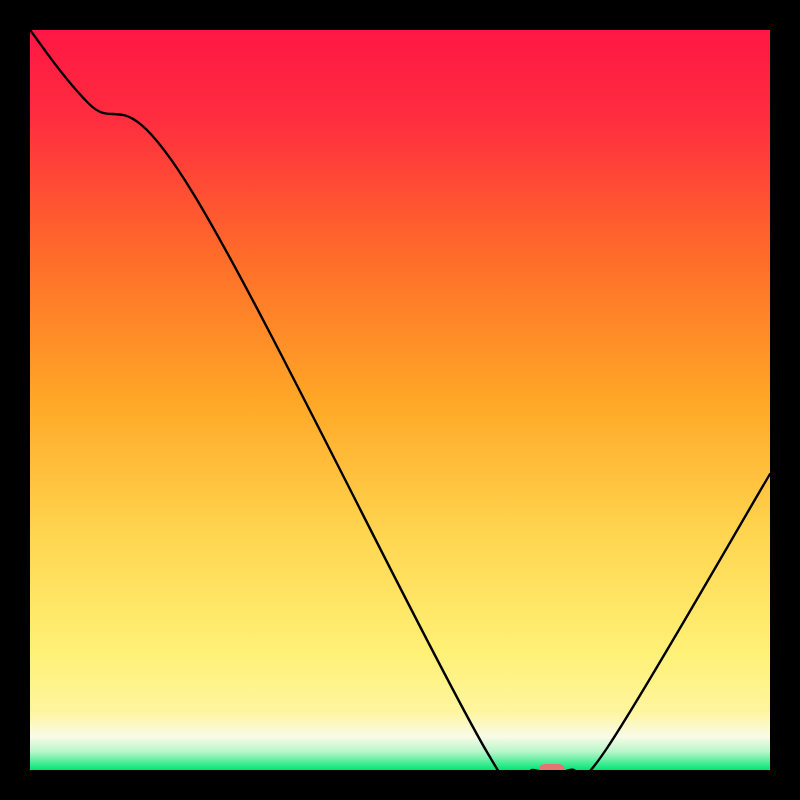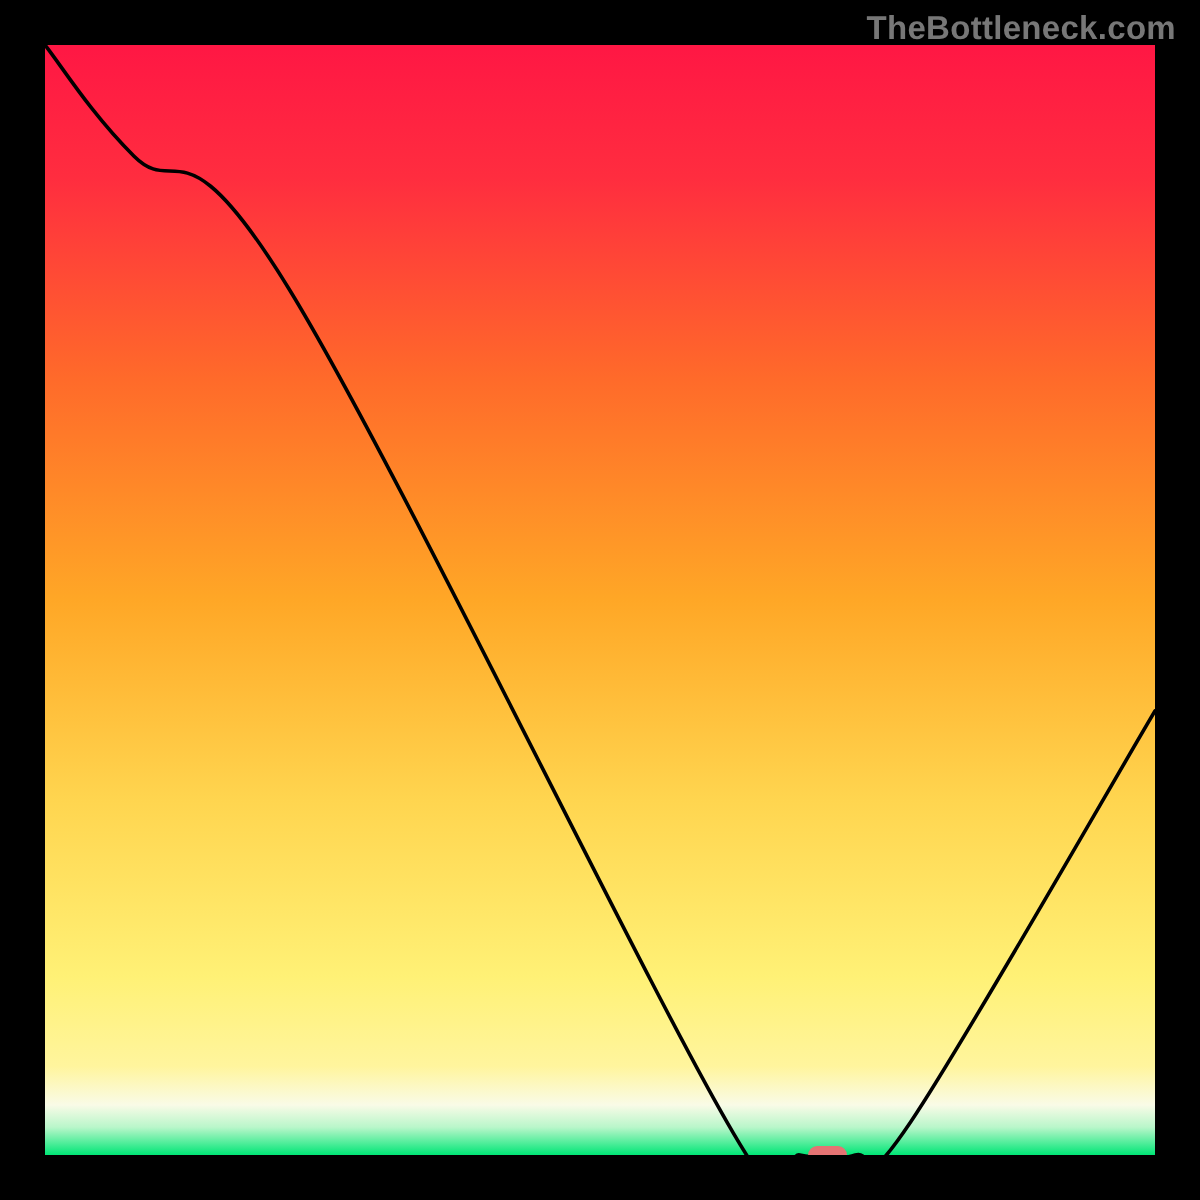--- a/index.html
+++ b/index.html
@@ -35,21 +35,20 @@
   svg {
     display: block;
     width: 740px;
     height: 740px;
   }
 </style>
 </head>
 <body>
 
 <div class="frame">
-  <div class="watermark">TheBottleneck.com</div>
 
   <div class="plot-wrap">
     <svg viewBox="0 0 740 740" preserveAspectRatio="none">
       <defs>
         <linearGradient id="bg-grad" x1="0" y1="0" x2="0" y2="1">
             <stop offset="0%" stop-color="#ff1744"></stop>
             <stop offset="12%" stop-color="#ff2d3f"></stop>
             <stop offset="30%" stop-color="#ff6a2a"></stop>
             <stop offset="50%" stop-color="#ffa726"></stop>
             <stop offset="68%" stop-color="#ffd54f"></stop>

